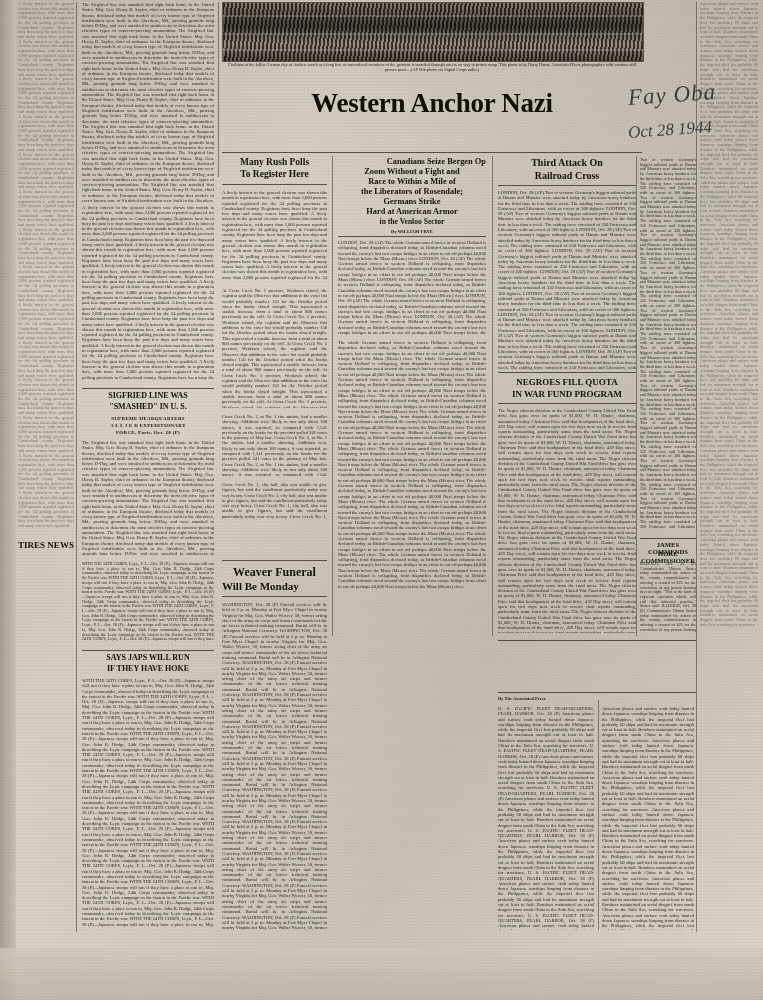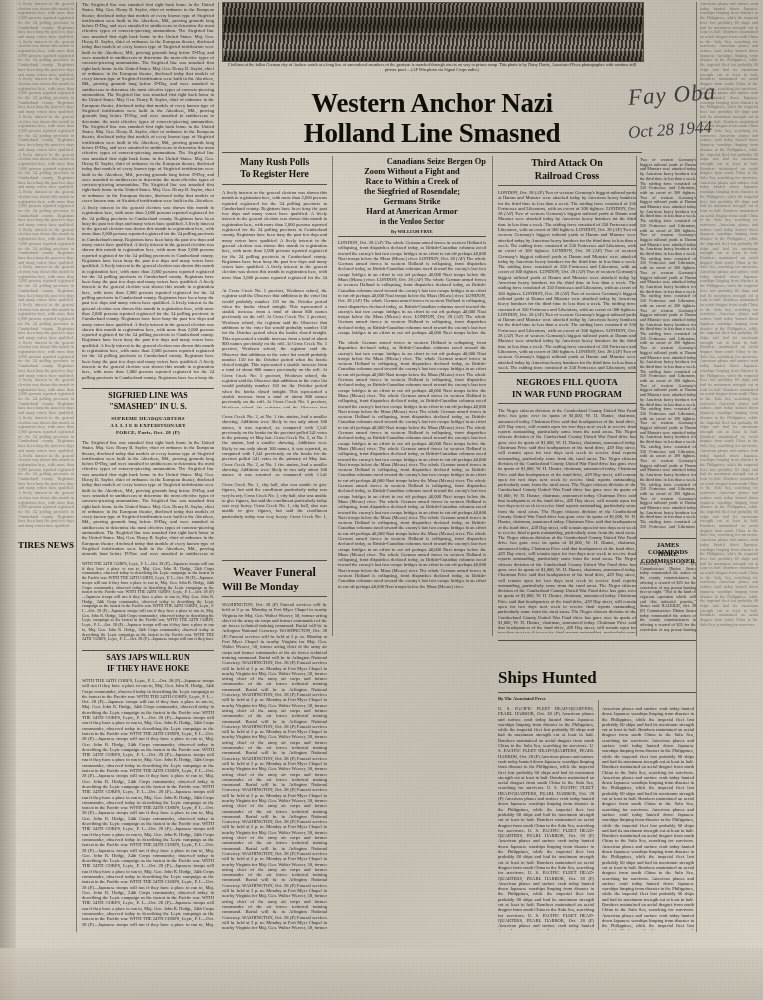--- a/index.html
+++ b/index.html
@@ -98,37 +98,36 @@
 
   <div class="handwrite hw1" style="left:628px;top:82px;">Fay Oba</div>
   <div class="handwrite hw2" style="left:628px;top:120px;">Oct 28 1944</div>
 
   <div class="col edge-col" style="left:700px;top:2px;width:58px;height:930px;">
     <div class="body-text tiny" style="height:930px;overflow:hidden;">American planes and surface craft today hunted down Japanese warships limping from disaster in the Philippines, while the imperial fleet lost probably 60 ships and had its maximum strength cut at least in half. Bombers maintained an aerial dragnet from south China to the Sulu Sea, searching for survivors. American planes and surface craft today hunted down Japanese warships limping from disaster in the Philippines, while the imperial fleet lost probably 60 ships and had its maximum strength cut at least in half. Bombers maintained an aerial dragnet from south China to the Sulu Sea, searching for survivors. American planes and surface craft today hunted down Japanese warships limping from disaster in the Philippines, while the imperial fleet lost probably 60 ships and had its maximum strength cut at least in half. Bombers maintained an aerial dragnet from south China to the Sulu Sea, searching for survivors. American planes and surface craft today hunted down Japanese warships limping from disaster in the Philippines, while the imperial fleet lost probably 60 ships and had its maximum strength cut at least in half. Bombers maintained an aerial dragnet from south China to the Sulu Sea, searching for survivors. American planes and surface craft today hunted down Japanese warships limping from disaster in the Philippines, while the imperial fleet lost probably 60 ships and had its maximum strength cut at least in half. Bombers maintained an aerial dragnet from south China to the Sulu Sea, searching for survivors. American planes and surface craft today hunted down Japanese warships limping from disaster in the Philippines, while the imperial fleet lost probably 60 ships and had its maximum strength cut at least in half. Bombers maintained an aerial dragnet from south China to the Sulu Sea, searching for survivors. American planes and surface craft today hunted down Japanese warships limping from disaster in the Philippines, while the imperial fleet lost probably 60 ships and had its maximum strength cut at least in half. Bombers maintained an aerial dragnet from south China to the Sulu Sea, searching for survivors. American planes and surface craft today hunted down Japanese warships limping from disaster in the Philippines, while the imperial fleet lost probably 60 ships and had its maximum strength cut at least in half. Bombers maintained an aerial dragnet from south China to the Sulu Sea, searching for survivors. American planes and surface craft today hunted down Japanese warships limping from disaster in the Philippines, while the imperial fleet lost probably 60 ships and had its maximum strength cut at least in half. Bombers maintained an aerial dragnet from south China to the Sulu Sea, searching for survivors. American planes and surface craft today hunted down Japanese warships limping from disaster in the Philippines, while the imperial fleet lost probably 60 ships and had its maximum strength cut at least in half. Bombers maintained an aerial dragnet from south China to the Sulu Sea, searching for survivors. American planes and surface craft today hunted down Japanese warships limping from disaster in the Philippines, while the imperial fleet lost probably 60 ships and had its maximum strength cut at least in half. Bombers maintained an aerial dragnet from south China to the Sulu Sea, searching for survivors. American planes and surface craft today hunted down Japanese warships limping from disaster in the Philippines, while the imperial fleet lost probably 60 ships and had its maximum strength cut at least in half. Bombers maintained an aerial dragnet from south China to the Sulu Sea, searching for survivors. American planes and surface craft today hunted down Japanese warships limping from disaster in the Philippines, while the imperial fleet lost probably 60 ships and had its maximum strength cut at least in half. Bombers maintained an aerial dragnet from south China to the Sulu Sea, searching for survivors. American planes and surface craft today hunted down Japanese warships limping from disaster in the Philippines, while the imperial fleet lost probably 60 ships and had its maximum strength cut at least in half. Bombers maintained an aerial dragnet from south China to the Sulu Sea, searching for survivors. </div>
   </div>
   <div class="rule-v" style="left:696px;top:2px;height:930px;"></div>
 
   <div class="headline-main" style="left:222px;top:88px;width:420px;font-size:27px;line-height:30px;">Western Anchor Nazi</div>
-  <div class="headline-main" style="left:222px;top:118px;width:420px;font-size:27px;line-height:30px;">Holland Line Smasned</div>
 
   <div class="rule-h" style="left:222px;top:152px;width:420px;"></div>
 
   <div class="h-sub" style="left:222px;top:158px;width:105px;font-size:9.5px;">Many Rush Polls</div>
   <div class="h-sub" style="left:222px;top:170px;width:105px;font-size:9.5px;">To Register Here</div>
   <div class="rule-h" style="left:222px;top:184px;width:105px;"></div>
   <div class="col" style="left:222px;top:190px;width:105px;">
     <div class="body-text" style="height:90px;overflow:hidden;">A lively interest in the general election was shown this month in registration here, with more than 2,000 persons reported registered for the 24 polling precincts in Cumberland county. Registrars have been busy the past few days and many voters have qualified. A lively interest in the general election was shown this month in registration here, with more than 2,000 persons reported registered for the 24 polling precincts in Cumberland county. Registrars have been busy the past few days and many voters have qualified. A lively interest in the general election was shown this month in registration here, with more than 2,000 persons reported registered for the 24 polling precincts in Cumberland county. Registrars have been busy the past few days and many voters have qualified. A lively interest in the general election was shown this month in registration here, with more than 2,000 persons reported registered for the 24 polling precincts in Cumberland county. Registrars have been busy the past few days and many voters have qualified. A lively interest in the general election was shown this month in registration here, with more than 2,000 persons reported registered for the 24 polling precincts in Cumberland county. Registrars have been busy the past few days and many voters have qualified. A lively interest in the general election was shown this month in registration here, with more than 2,000 persons reported registered for the 24 polling precincts in Cumberland county. Registrars have been busy the past few days and many voters have qualified. A lively interest in the general election was shown this month in registration here, with more than 2,000 persons reported registered for the 24 polling precincts in Cumberland county. Registrars have been busy the past few days and many voters have qualified. A lively interest in the general election was shown this month in registration here, with more than 2,000 persons reported registered for the 24 polling precincts in Cumberland county. Registrars have been busy the past few days and many voters have qualified. A lively interest in the general election was shown this month in registration here, with more than 2,000 persons reported registered for the 24 polling precincts in Cumberland county. Registrars have been busy the past few days and many voters have qualified. A lively interest in the general election was shown this month in registration here, with more than 2,000 persons reported registered for the 24 polling precincts in Cumberland county. Registrars have been busy the past few days and many voters have qualified. A lively interest in the general election was shown this month in registration here, with more than 2,000 persons reported registered for the 24 polling precincts in Cumberland county. Registrars have been busy the past few days and many voters have qualified. A lively interest in the general election was shown this month in registration here, with more than 2,000 persons reported registered for the 24 polling precincts in Cumberland county. Registrars have been busy the past few days and many voters have qualified. A lively interest in the general election was shown this month in registration here, with more than 2,000 persons reported registered for the 24 polling precincts in Cumberland county. Registrars have been busy the past few days and many voters have qualified. A lively interest in the general election was shown this month in registration here, with more than 2,000 persons reported registered for the 24 polling precincts in Cumberland county. Registrars have been busy the past few days and many voters have qualified. </div>
   </div>
 
   <div class="rule-v" style="left:332px;top:156px;height:480px;"></div>
 
   <div class="h-sub small" style="left:338px;top:157px;width:148px;font-size:8.4px;line-height:9.4px;text-align:right;">Canadians Seize Bergen Op</div>
   <div class="h-sub small" style="left:338px;top:167px;width:148px;font-size:8.4px;line-height:9.4px;">Zoom Without a Fight and</div>
-  <div class="h-sub small" style="left:338px;top:177px;width:148px;font-size:8.4px;line-height:9.4px;">Race to Within a Creek of</div>
-  <div class="h-sub small" style="left:338px;top:187px;width:148px;font-size:8.4px;line-height:9.4px;">the Siegfried of Rosendale;</div>
+  <div class="h-sub small" style="left:338px;top:177px;width:148px;font-size:8.4px;line-height:9.4px;">Race to Within a Mile of</div>
+  <div class="h-sub small" style="left:338px;top:187px;width:148px;font-size:8.4px;line-height:9.4px;">the Liberators of Rosendale;</div>
   <div class="h-sub small" style="left:338px;top:197px;width:148px;font-size:8.4px;line-height:9.4px;">Germans Strike</div>
   <div class="h-sub small" style="left:338px;top:207px;width:148px;font-size:8.4px;line-height:9.4px;">Hard at American Armor</div>
   <div class="h-sub small" style="left:338px;top:217px;width:148px;font-size:7.6px;line-height:9px;">in the Venloo Sector</div>
   <div class="byline" style="left:338px;top:229px;width:148px;">By WILLIAM FRYE</div>
   <div class="rule-h" style="left:338px;top:236px;width:148px;"></div>
   <div class="col" style="left:338px;top:240px;width:148px;">
     <div class="body-text" style="height:95px;overflow:hidden;">
       LONDON, Oct. 28 (AP)
       The whole German armed forces in western Holland is collapsing, front dispatches declared today, as British-Canadian columns raced toward the enemy's last two escape bridges in an effort to cut off perhaps 40,000 Nazi troops below the Maas (Meuse) river.
      
@@ -318,21 +317,20 @@
 
   <div class="rule-h" style="left:498px;top:372px;width:138px;"></div>
   <div class="h-sub" style="left:498px;top:378px;width:138px;font-size:9px;">NEGROES FILL QUOTA</div>
   <div class="h-sub" style="left:498px;top:390px;width:138px;font-size:9px;">IN WAR FUND PROGRAM</div>
   <div class="rule-h" style="left:498px;top:403px;width:138px;"></div>
   <div class="col" style="left:498px;top:408px;width:138px;">
     <div class="body-text" style="height:225px;overflow:hidden;">The Negro citizens division of the Cumberland County United War Fund drive has gone over its quota of $1,000, W. H. Hunter, chairman, announced today. Chairman Price said that headquarters of the fund drive, 439 Hay street, will remain open for two days next week to receive final reports outstanding, particularly some from the rural areas. The Negro citizens division of the Cumberland County United War Fund drive has gone over its quota of $1,000, W. H. Hunter, chairman, announced today. Chairman Price said that headquarters of the fund drive, 439 Hay street, will remain open for two days next week to receive final reports outstanding, particularly some from the rural areas. The Negro citizens division of the Cumberland County United War Fund drive has gone over its quota of $1,000, W. H. Hunter, chairman, announced today. Chairman Price said that headquarters of the fund drive, 439 Hay street, will remain open for two days next week to receive final reports outstanding, particularly some from the rural areas. The Negro citizens division of the Cumberland County United War Fund drive has gone over its quota of $1,000, W. H. Hunter, chairman, announced today. Chairman Price said that headquarters of the fund drive, 439 Hay street, will remain open for two days next week to receive final reports outstanding, particularly some from the rural areas. The Negro citizens division of the Cumberland County United War Fund drive has gone over its quota of $1,000, W. H. Hunter, chairman, announced today. Chairman Price said that headquarters of the fund drive, 439 Hay street, will remain open for two days next week to receive final reports outstanding, particularly some from the rural areas. The Negro citizens division of the Cumberland County United War Fund drive has gone over its quota of $1,000, W. H. Hunter, chairman, announced today. Chairman Price said that headquarters of the fund drive, 439 Hay street, will remain open for two days next week to receive final reports outstanding, particularly some from the rural areas. The Negro citizens division of the Cumberland County United War Fund drive has gone over its quota of $1,000, W. H. Hunter, chairman, announced today. Chairman Price said that headquarters of the fund drive, 439 Hay street, will remain open for two days next week to receive final reports outstanding, particularly some from the rural areas. The Negro citizens division of the Cumberland County United War Fund drive has gone over its quota of $1,000, W. H. Hunter, chairman, announced today. Chairman Price said that headquarters of the fund drive, 439 Hay street, will remain open for two days next week to receive final reports outstanding, particularly some from the rural areas. The Negro citizens division of the Cumberland County United War Fund drive has gone over its quota of $1,000, W. H. Hunter, chairman, announced today. Chairman Price said that headquarters of the fund drive, 439 Hay street, will remain open for two days next week to receive final reports outstanding, particularly some from the rural areas. The Negro citizens division of the Cumberland County United War Fund drive has gone over its quota of $1,000, W. H. Hunter, chairman, announced today. Chairman Price said that headquarters of the fund drive, 439 Hay street, will remain open for two days next week to receive final reports outstanding, particularly some from the rural areas. The Negro citizens division of the Cumberland County United War Fund drive has gone over its quota of $1,000, W. H. Hunter, chairman, announced today. Chairman Price said that headquarters of the fund drive, 439 Hay street, will remain open for two days next week to receive final reports outstanding, particularly some from the rural areas. The Negro citizens division of the Cumberland County United War Fund drive has gone over its quota of $1,000, W. H. Hunter, chairman, announced today. Chairman Price said that headquarters of the fund drive, 439 Hay street, will remain open for two days next week to receive final reports outstanding, particularly some from the rural areas. The Negro citizens division of the Cumberland County United War Fund drive has gone over its quota of $1,000, W. H. Hunter, chairman, announced today. Chairman Price said that headquarters of the fund drive, 439 Hay street, will remain open for two days next week to receive final reports outstanding, particularly some from the rural areas. The Negro citizens division of the Cumberland County United War Fund drive has gone over its quota of $1,000, W. H. Hunter, chairman, announced today. Chairman Price said that headquarters of the fund drive, 439 Hay street, will remain open for two days next week to receive final reports outstanding, particularly some from the rural areas. </div>
   </div>
 
   <div class="rule-h" style="left:498px;top:640px;width:198px;"></div>
-  <div class="h-sub" style="left:498px;top:668px;width:198px;font-size:17px;line-height:19px;text-align:left;">Ships Hunted</div>
   <div class="rule-h" style="left:498px;top:692px;width:198px;"></div>
   <div class="byline" style="left:498px;top:696px;width:96px;text-align:left;">By The Associated Press</div>
   <div class="col" style="left:498px;top:706px;width:96px;">
     <div class="body-text" style="height:224px;overflow:hidden;">
       U. S. PACIFIC FLEET HEAD-QUARTERS, PEARL HARBOR, Oct. 28 (P)
       American planes and surface craft today hunted down Japanese warships limping from disaster in the Philippines, while the imperial fleet lost probably 60 ships and had its maximum strength cut at least in half. Bombers maintained an aerial dragnet from south China to the Sulu Sea, searching for survivors.
      
       U. S. PACIFIC FLEET HEAD-QUARTERS, PEARL HARBOR, Oct. 28 (P)
       American planes and surface craft today hunted down Japanese warships limping from disaster in the Philippines, while the imperial fleet lost probably 60 ships and had its maximum strength cut at least in half. Bombers maintained an aerial dragnet from south China to the Sulu Sea, searching for survivors.
      

